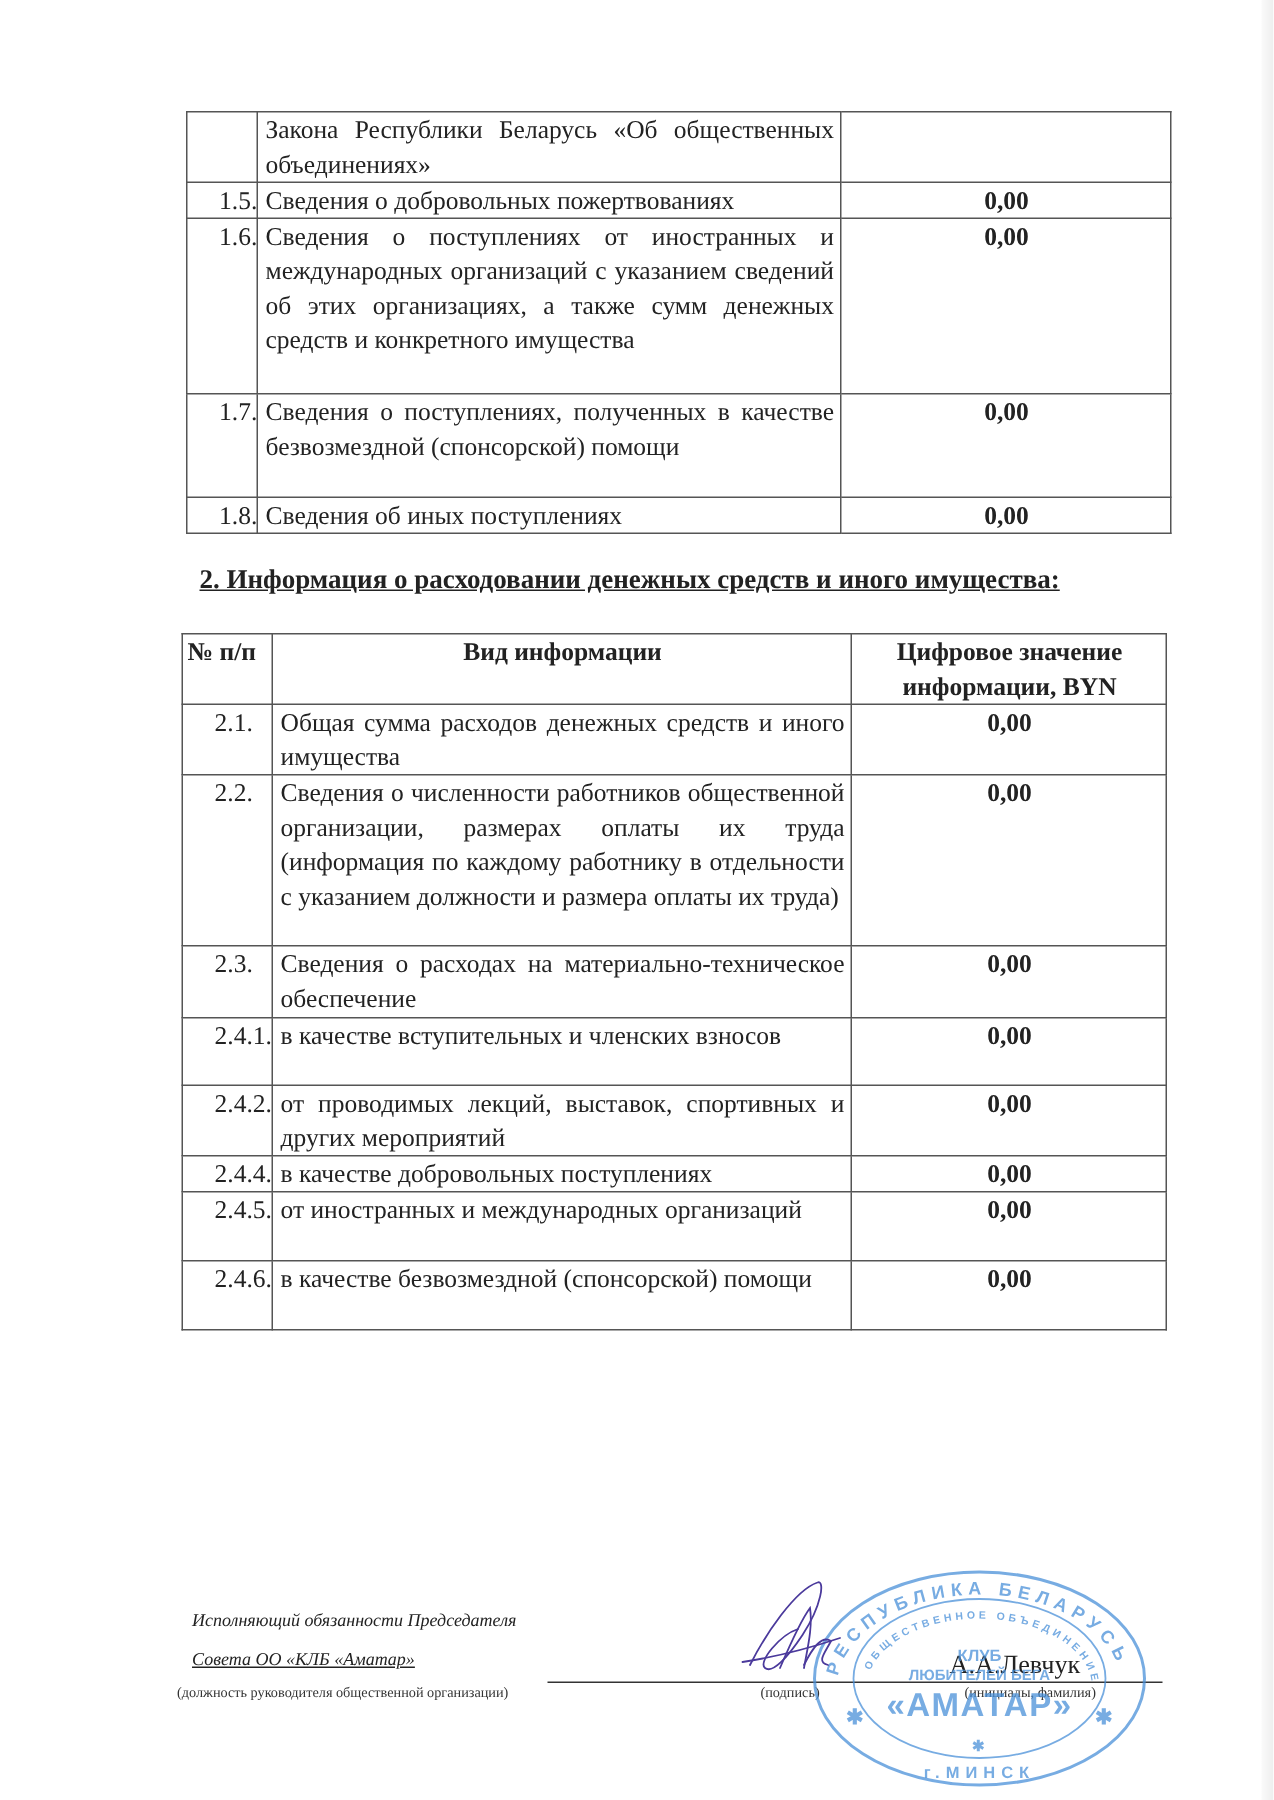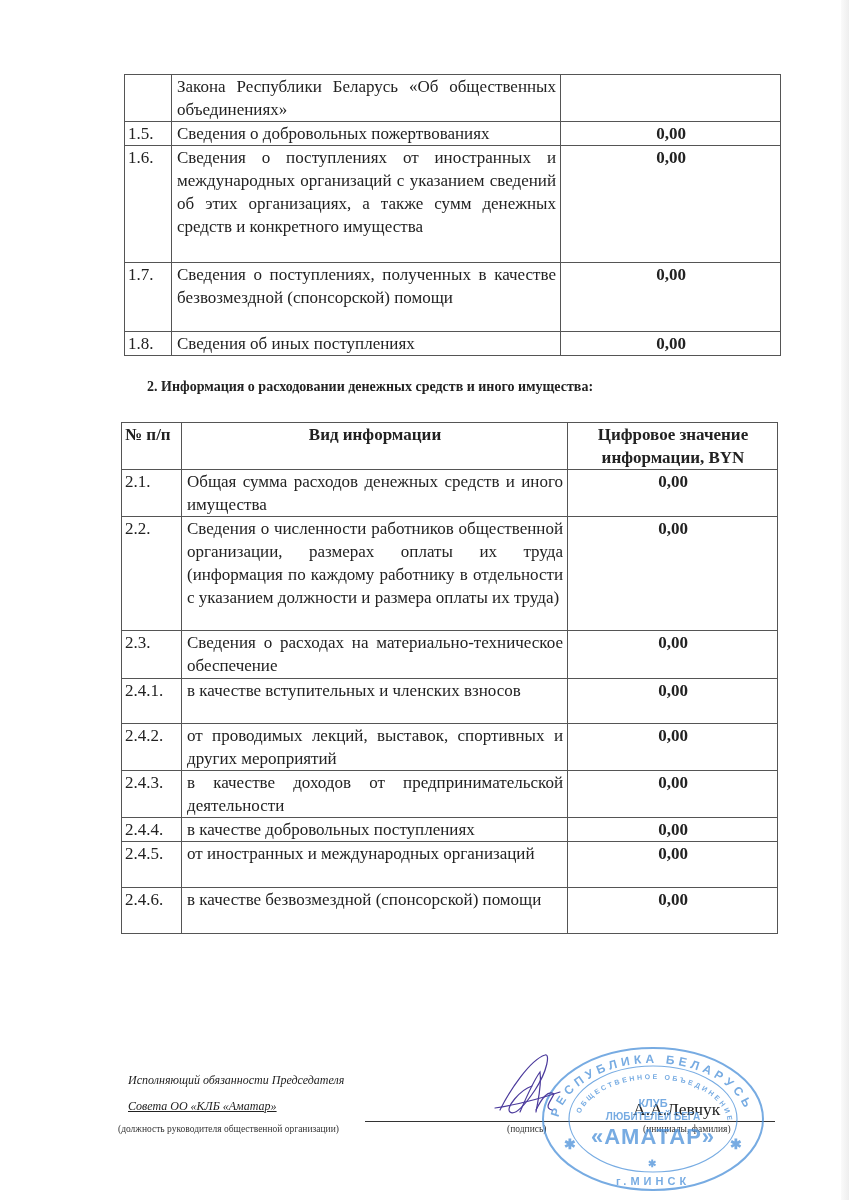--- a/index.html
+++ b/index.html
@@ -13,33 +13,33 @@
     position: absolute; top: 0; right: 0; width: 8px; height: 1200px;
     background: linear-gradient(to right, #fafafa, #eeeeee);
   }
   table.doc {
     position: absolute; border-collapse: collapse; table-layout: fixed;
     font-size: 17px; line-height: 23px;
   }
   table.doc td, table.doc th {
     border: 1.3px solid #555; vertical-align: top; padding: 0 4px 0 5px;
   }
-  table.doc td.num { padding-left: 3px; white-space: nowrap; }
+  table.doc td.num { padding-left: 21px; white-space: nowrap; }
   table.doc td.desc { text-align: justify; text-align-last: left; }
   table.doc td.val { text-align: center; font-weight: bold; }
   table.doc th { font-weight: bold; text-align: center; vertical-align: top; }
   table.doc th.num { text-align: left; padding-left: 3px; }
 
   #t1 { left: 124px; top: 74px; width: 656px; }
   #t2 { left: 121px; top: 422px; width: 656px; }
 
   .section-title {
-    position: absolute; left: 121px; top: 375px; width: 656px;
-    font-weight: bold; font-size: 14px; line-height: 23px;
-    text-align: justify; text-align-last: left;
+    position: absolute; left: 107px; top: 375px; width: 656px;
+    font-weight: bold; font-size: 18px; line-height: 23px;
+    text-align: justify; text-align-last: left; text-decoration: underline;
   }
   .section-title .indent { display: inline-block; width: 26px; }
 
   .sig-title { position: absolute; left: 128px; font-size: 12px; font-style: italic; }
   #sig-line1 { top: 1073px; }
   #sig-line2 { top: 1099px; text-decoration: underline; }
   .sig-rule { position: absolute; left: 365px; top: 1121px; width: 410px; height: 1.3px; background: #333; }
   .sig-name { position: absolute; left: 633px; top: 1099px; font-size: 17.5px; }
   .caption { position: absolute; top: 1124px; font-size: 9.5px; color: #333; }
   #cap-position { left: 118px; }
@@ -121,25 +121,20 @@
   <tr style="height:45px">
     <td class="num">2.4.1.</td>
     <td class="desc">в качестве вступительных и членских взносов</td>
     <td class="val">0,00</td>
   </tr>
   <tr style="height:46px">
     <td class="num">2.4.2.</td>
     <td class="desc">от проводимых лекций, выставок, спортивных и других мероприятий</td>
     <td class="val">0,00</td>
   </tr>
-  <tr style="height:46px">
-    <td class="num">2.4.3.</td>
-    <td class="desc">в качестве доходов от предпринимательской деятельности</td>
-    <td class="val">0,00</td>
-  </tr>
   <tr style="height:24px">
     <td class="num">2.4.4.</td>
     <td class="desc">в качестве добровольных поступлениях</td>
     <td class="val">0,00</td>
   </tr>
   <tr style="height:46px">
     <td class="num">2.4.5.</td>
     <td class="desc">от иностранных и международных организаций</td>
     <td class="val">0,00</td>
   </tr>

